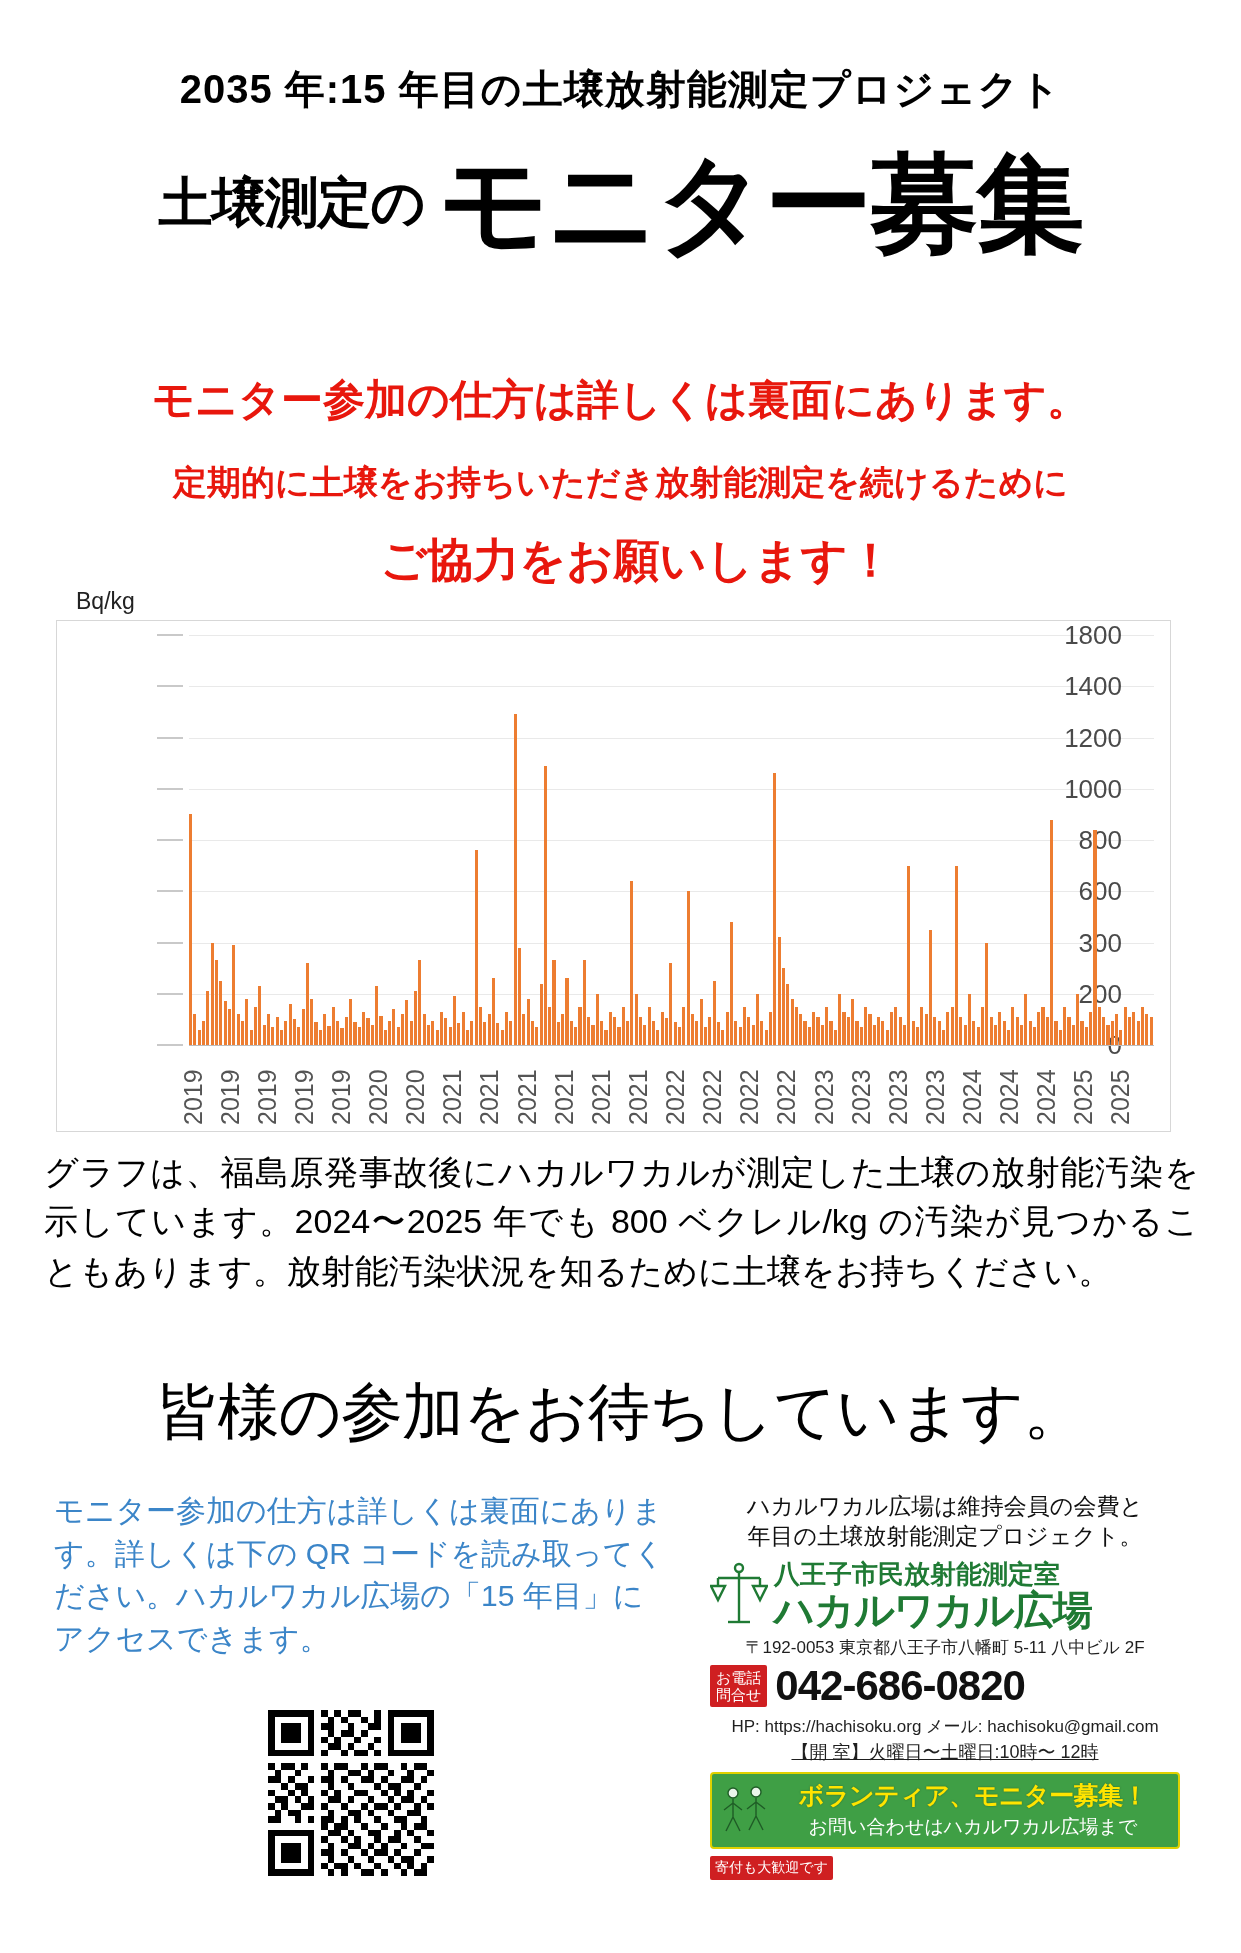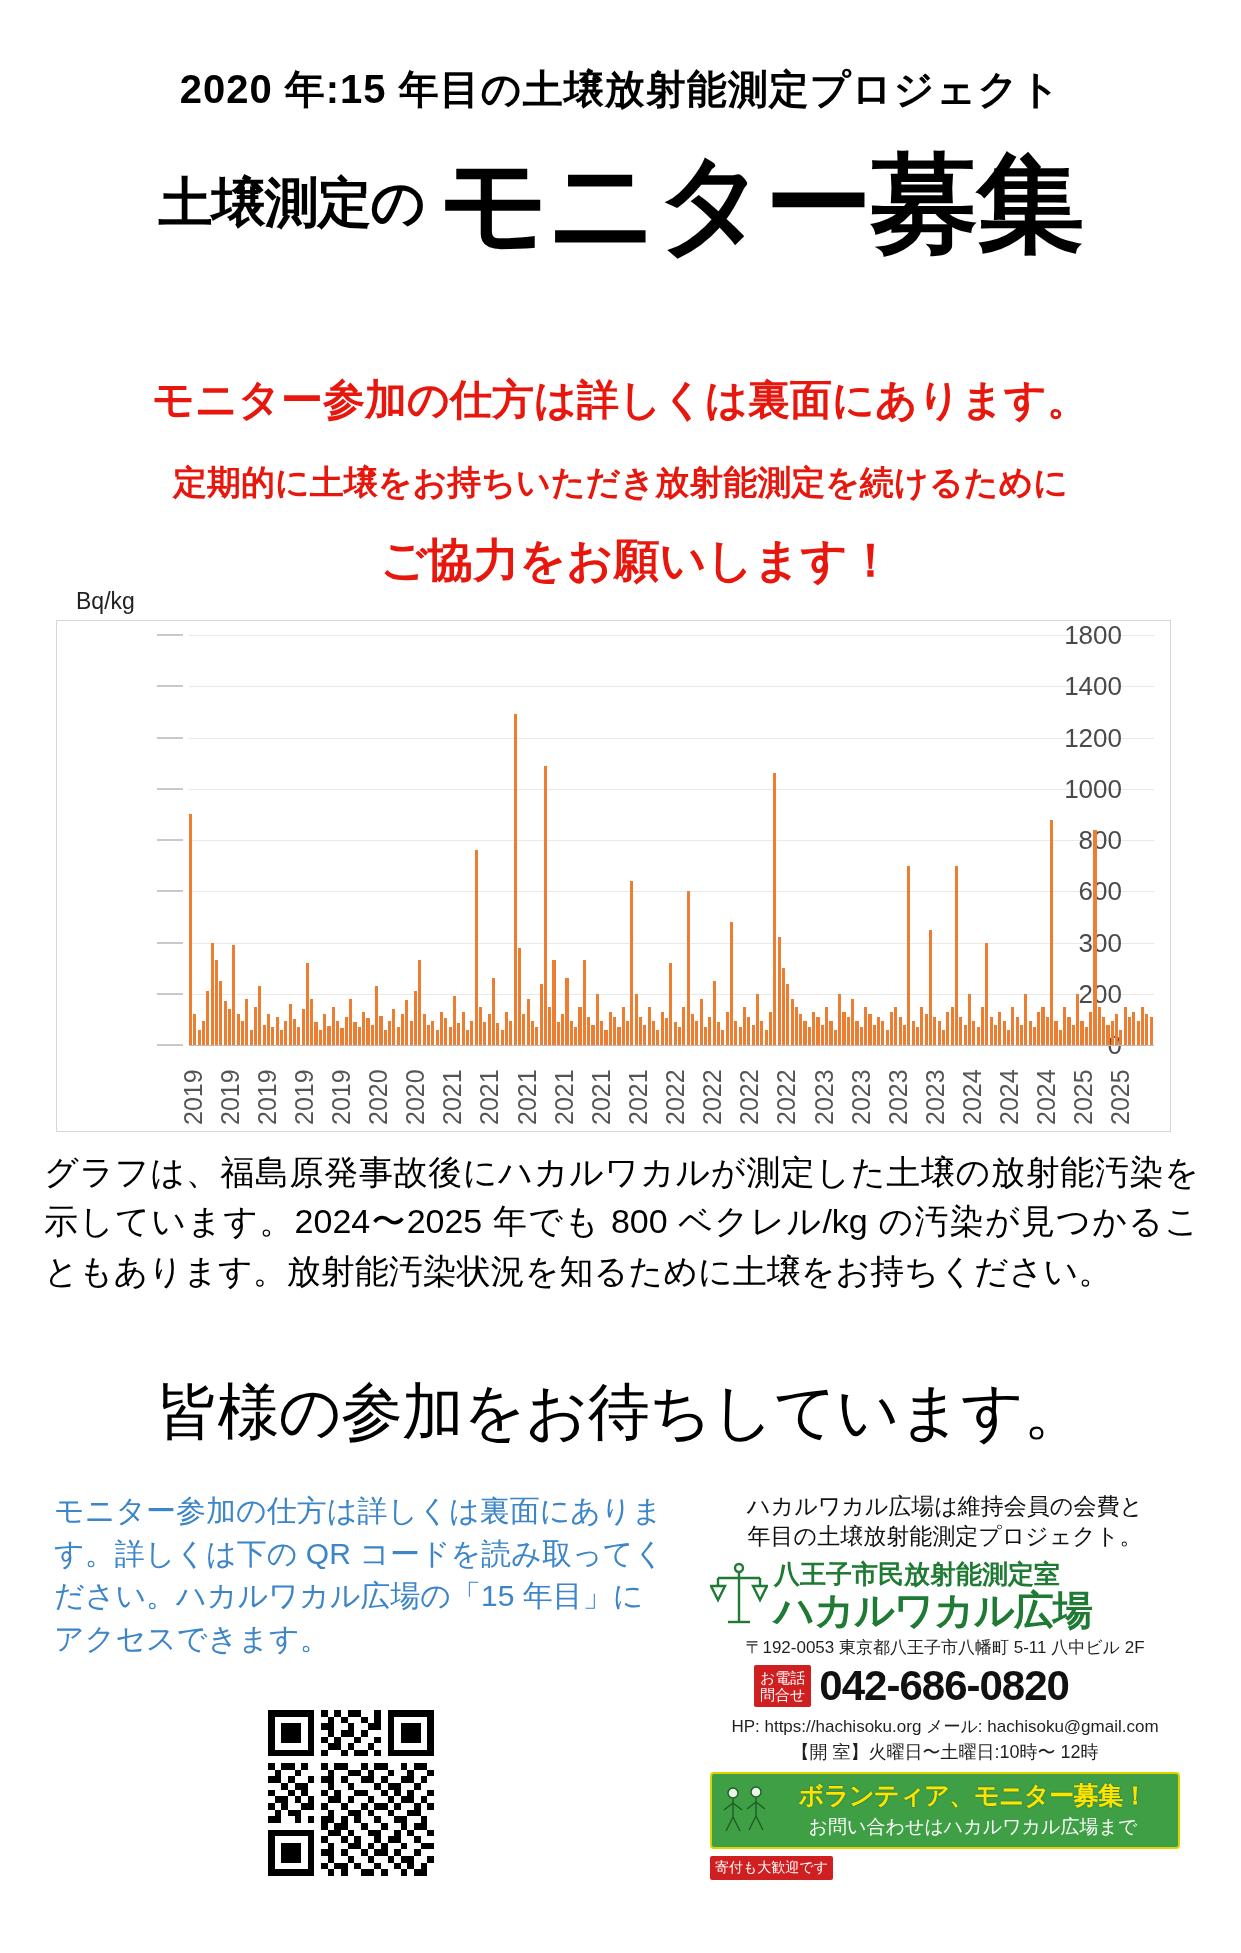--- a/index.html
+++ b/index.html
@@ -139,31 +139,31 @@
     font-size:26px; font-weight:bold; color:#1f7a34; letter-spacing:0px;
     line-height:1.1;
   }
   .logo-line2 {
     font-size:40px; font-weight:bold; color:#1f7a34; line-height:1.05;
     letter-spacing:-1px;
   }
   .addr {
     font-size:17px; color:#1f1f1f; margin-top:4px; text-align:center;
   }
-  .tel-row { display:flex; align-items:center; margin-top:3px;margin-left:44px; }
+  .tel-row { display:flex; align-items:center; margin-top:3px; }
   .tel-badge {
     background:#cf1f21; color:#fff; font-size:15px; line-height:1.15;
     padding:4px 6px; text-align:center; border-radius:2px; flex:0 0 auto;
   }
   .tel-num {
     font-size:42px; font-weight:bold; color:#111; margin-left:8px;
     letter-spacing:-1px;
   }
   .hp-line { font-size:17px; color:#1f1f1f; margin-top:5px; text-align:center; }
-  .hours-line { font-size:18px; color:#1f1f1f; margin-top:2px; text-align:center; }
+  .hours-line { font-size:18px; color:#1f1f1f; margin-top:2px; text-align:center;text-decoration:underline; }
   .banner {
     margin-top:8px; background:#3f9f45; border:2px solid #e0d100;
     border-radius:4px; padding:5px 8px 7px 8px; position:relative;
     display:flex; align-items:center;
   }
   .banner-people { flex:0 0 56px; height:52px; position:relative; }
   .banner-txt { flex:1; text-align:center; }
   .banner-l1 {
     color:#ffe400; font-size:25px; font-weight:bold; letter-spacing:-0.5px;
     text-shadow:0 0 2px rgba(0,0,0,.35);
@@ -175,21 +175,21 @@
     border-radius:2px; flex:0 0 auto; white-space:nowrap;
   }
   .donate-txt { font-size:13px; line-height:1.35; margin-left:7px; color:#111; }
   .donate-txt span.lbl { display:inline-block; min-width:86px; }
 </style>
 </head>
 <body>
 
 <div class="page">
 
-  <div class="kicker">2020 年:15 年目の土壌放射能測定プロジェクト</div>
+  <div class="kicker">2035 年:15 年目の土壌放射能測定プロジェクト</div>
 
   <div class="title-row">
     <div class="title-small">土壌測定の</div>
     <div class="title-big">モニター募集</div>
   </div>
 
   <div class="red1">モニター参加の仕方は詳しくは裏面にあります。</div>
   <div class="red2">定期的に土壌をお持ちいただき放射能測定を続けるために</div>
   <div class="red3">ご協力をお願いします！</div>
 

